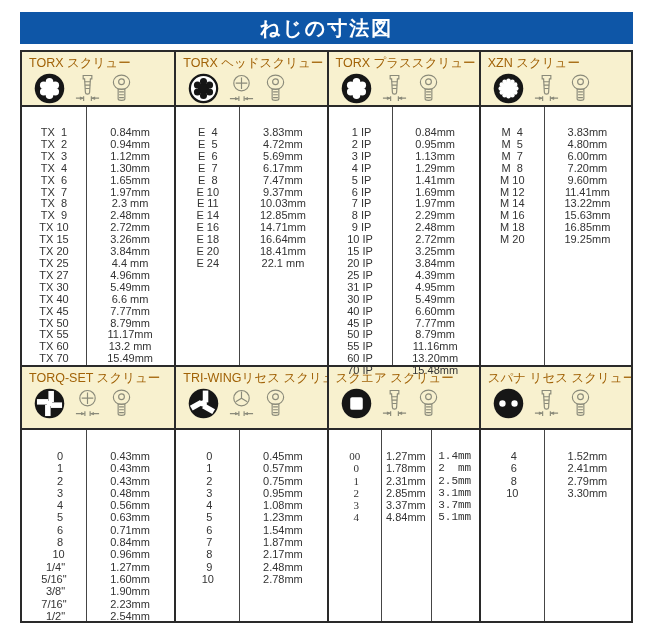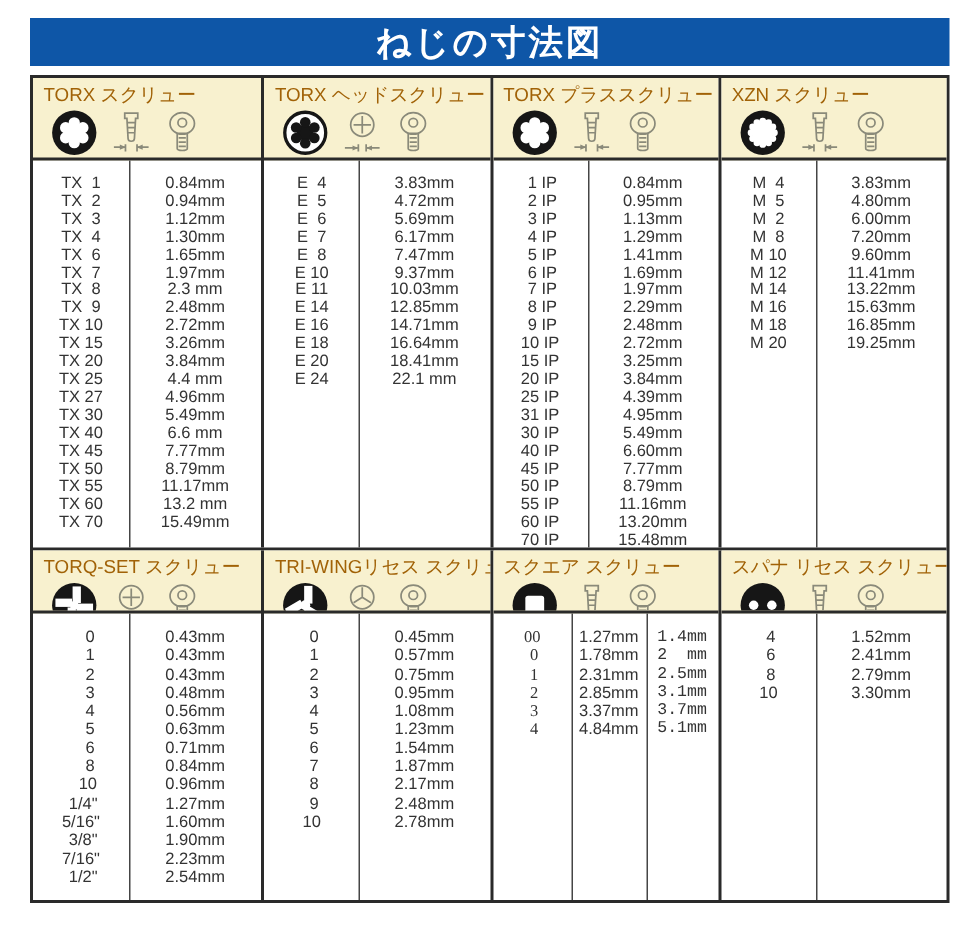--- a/index.html
+++ b/index.html
@@ -12,40 +12,40 @@
   *{box-sizing:border-box;}
   html,body{margin:0;padding:0;}
   body{
     width:653px;height:624px;background:var(--page-bg);
     font-family:"Liberation Sans","DejaVu Sans",sans-serif;color:#2e2e2e;
   }
   .page{padding:12px 20px 0 20px;}
   .title-bar{
     height:32px;background:var(--title-bar-bg);color:var(--title-text);
     display:flex;align-items:center;justify-content:center;
-    font-size:23px;font-weight:bold;letter-spacing:2px;
+    font-size:20px;font-weight:bold;letter-spacing:2px;
   }
   .table{margin-top:6px;border:2px solid var(--border);background:#fff;}
   .grid{display:grid;grid-template-columns:1fr 1fr 1fr 1fr;}
   .grid.bottom{border-top:2px solid var(--border);}
   .col{border-left:2px solid var(--border);min-width:0;}
   .col:first-child{border-left:none;}
   .col-header{
     height:55px;background:var(--section-header-bg);
     border-bottom:2px solid var(--border);
     padding:3px 4px 0 7px;overflow:hidden;
   }
-  .grid.bottom .col-header{height:42px;}
+  .grid.bottom .col-header{height:63px;}
   .col-title{font-size:12.5px;color:#a16207;white-space:nowrap;}
   .icons{display:flex;align-items:center;gap:9px;margin:1px 0 0 5px;}
   .icons svg{flex:0 0 auto;}
   .ic-recess{width:31px;height:31px;}
   .ic-line{width:27px;height:31px;}
   .ic-bolt{width:23px;height:31px;}
-  .col-body{position:relative;padding-top:10px;}
+  .col-body{position:relative;padding-top:20px;}
   .grid.top .col-body{height:258px;}
   .grid.bottom .col-body{height:191px;}
   .vdiv{position:absolute;top:0;bottom:0;width:1px;background:#454545;}
   .c2 .vdiv{left:42%;}
   .c3 .vdiv.v1{left:35%;}
   .c3 .vdiv.v2{left:68%;}
   .row{display:flex;}
   .cell{
     white-space:pre;font-size:11px;text-align:center;color:#333;
   }
@@ -485,21 +485,21 @@
           <div class="vdiv"></div>
         <div class="row">
               <span class="cell">M  4</span>
               <span class="cell">3.83mm</span>
             </div>
             <div class="row">
               <span class="cell">M  5</span>
               <span class="cell">4.80mm</span>
             </div>
             <div class="row">
-              <span class="cell">M  2</span>
+              <span class="cell">M  7</span>
               <span class="cell">6.00mm</span>
             </div>
             <div class="row">
               <span class="cell">M  8</span>
               <span class="cell">7.20mm</span>
             </div>
             <div class="row">
               <span class="cell">M 10</span>
               <span class="cell">9.60mm</span>
             </div>

